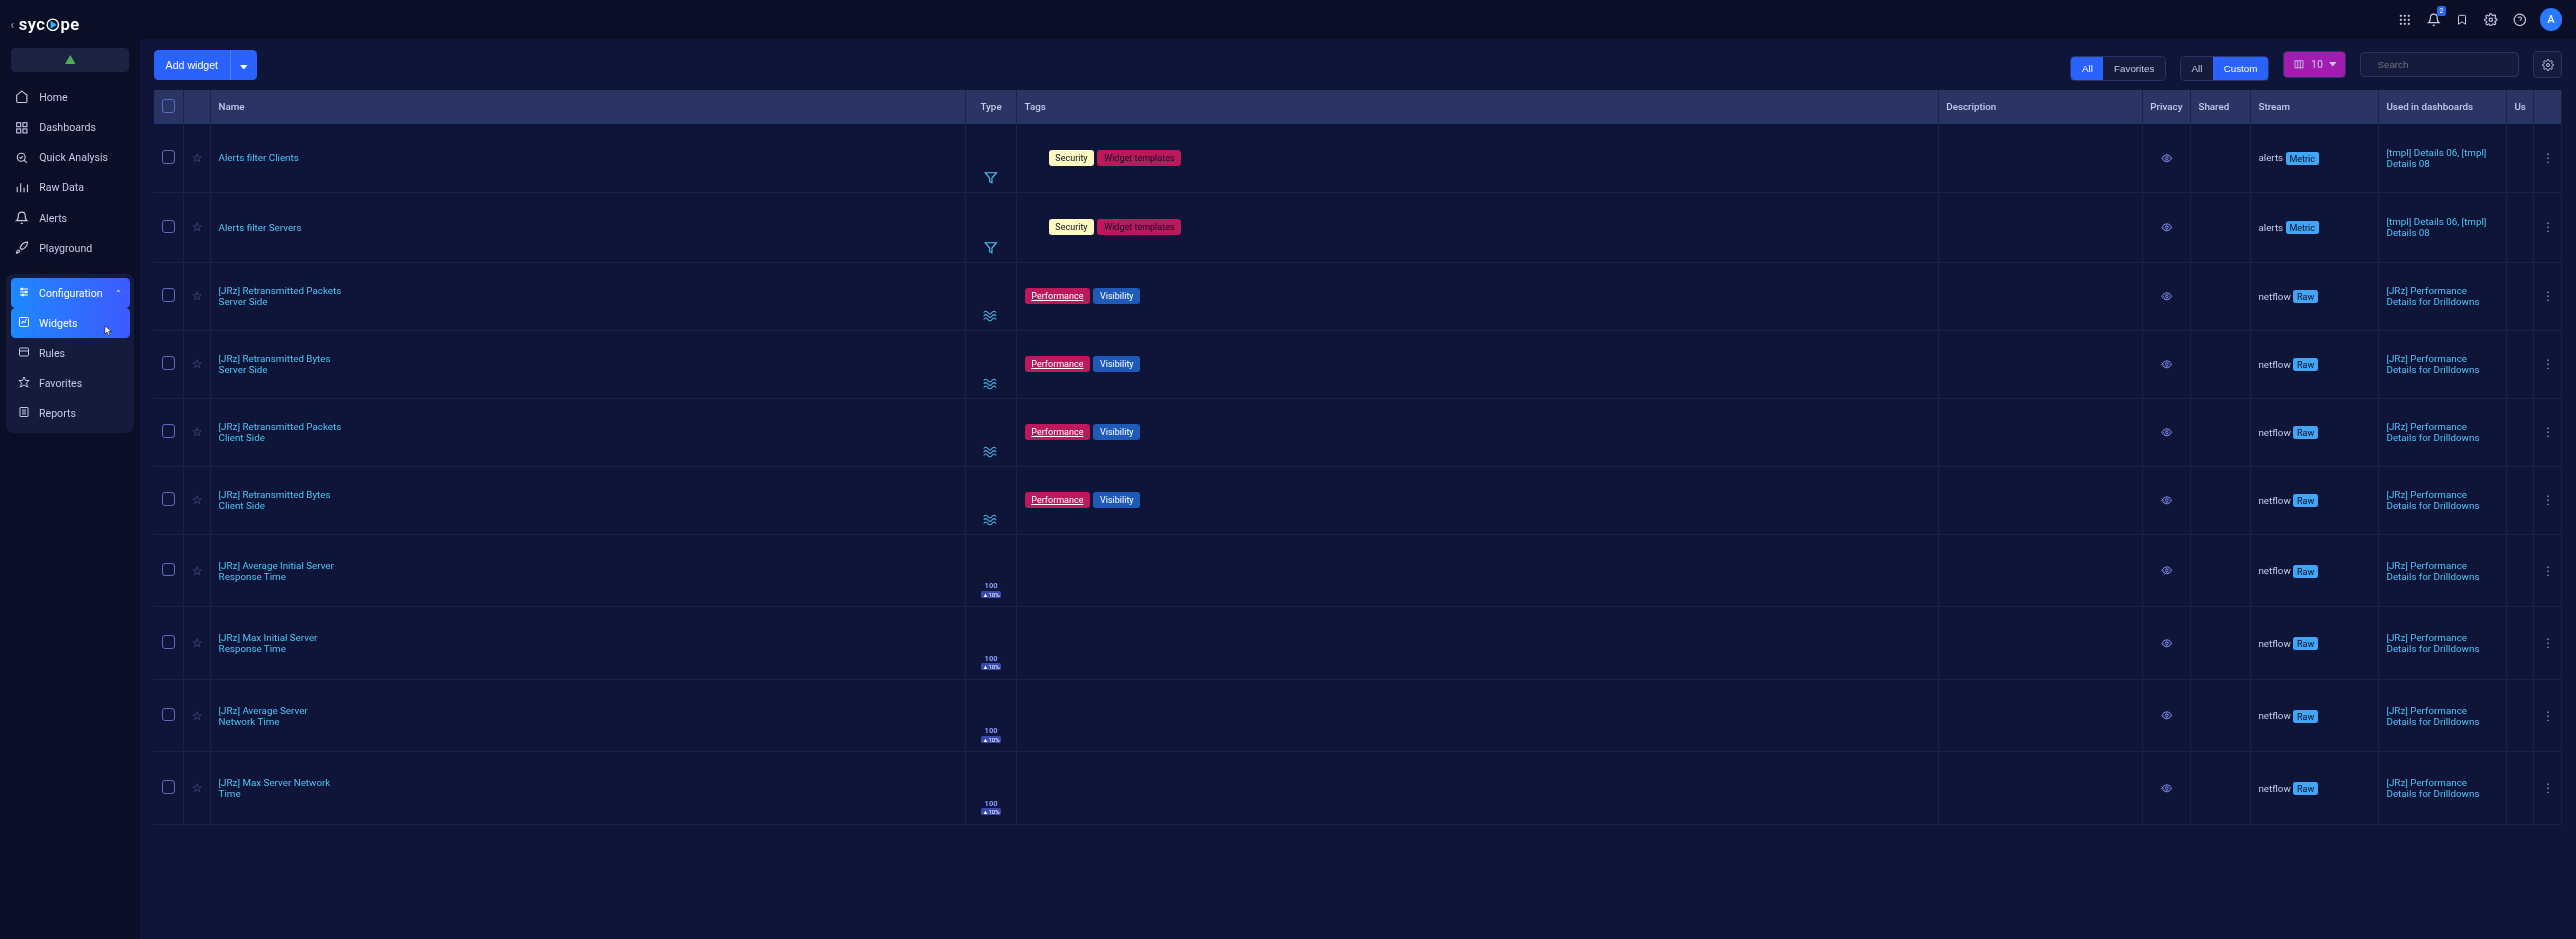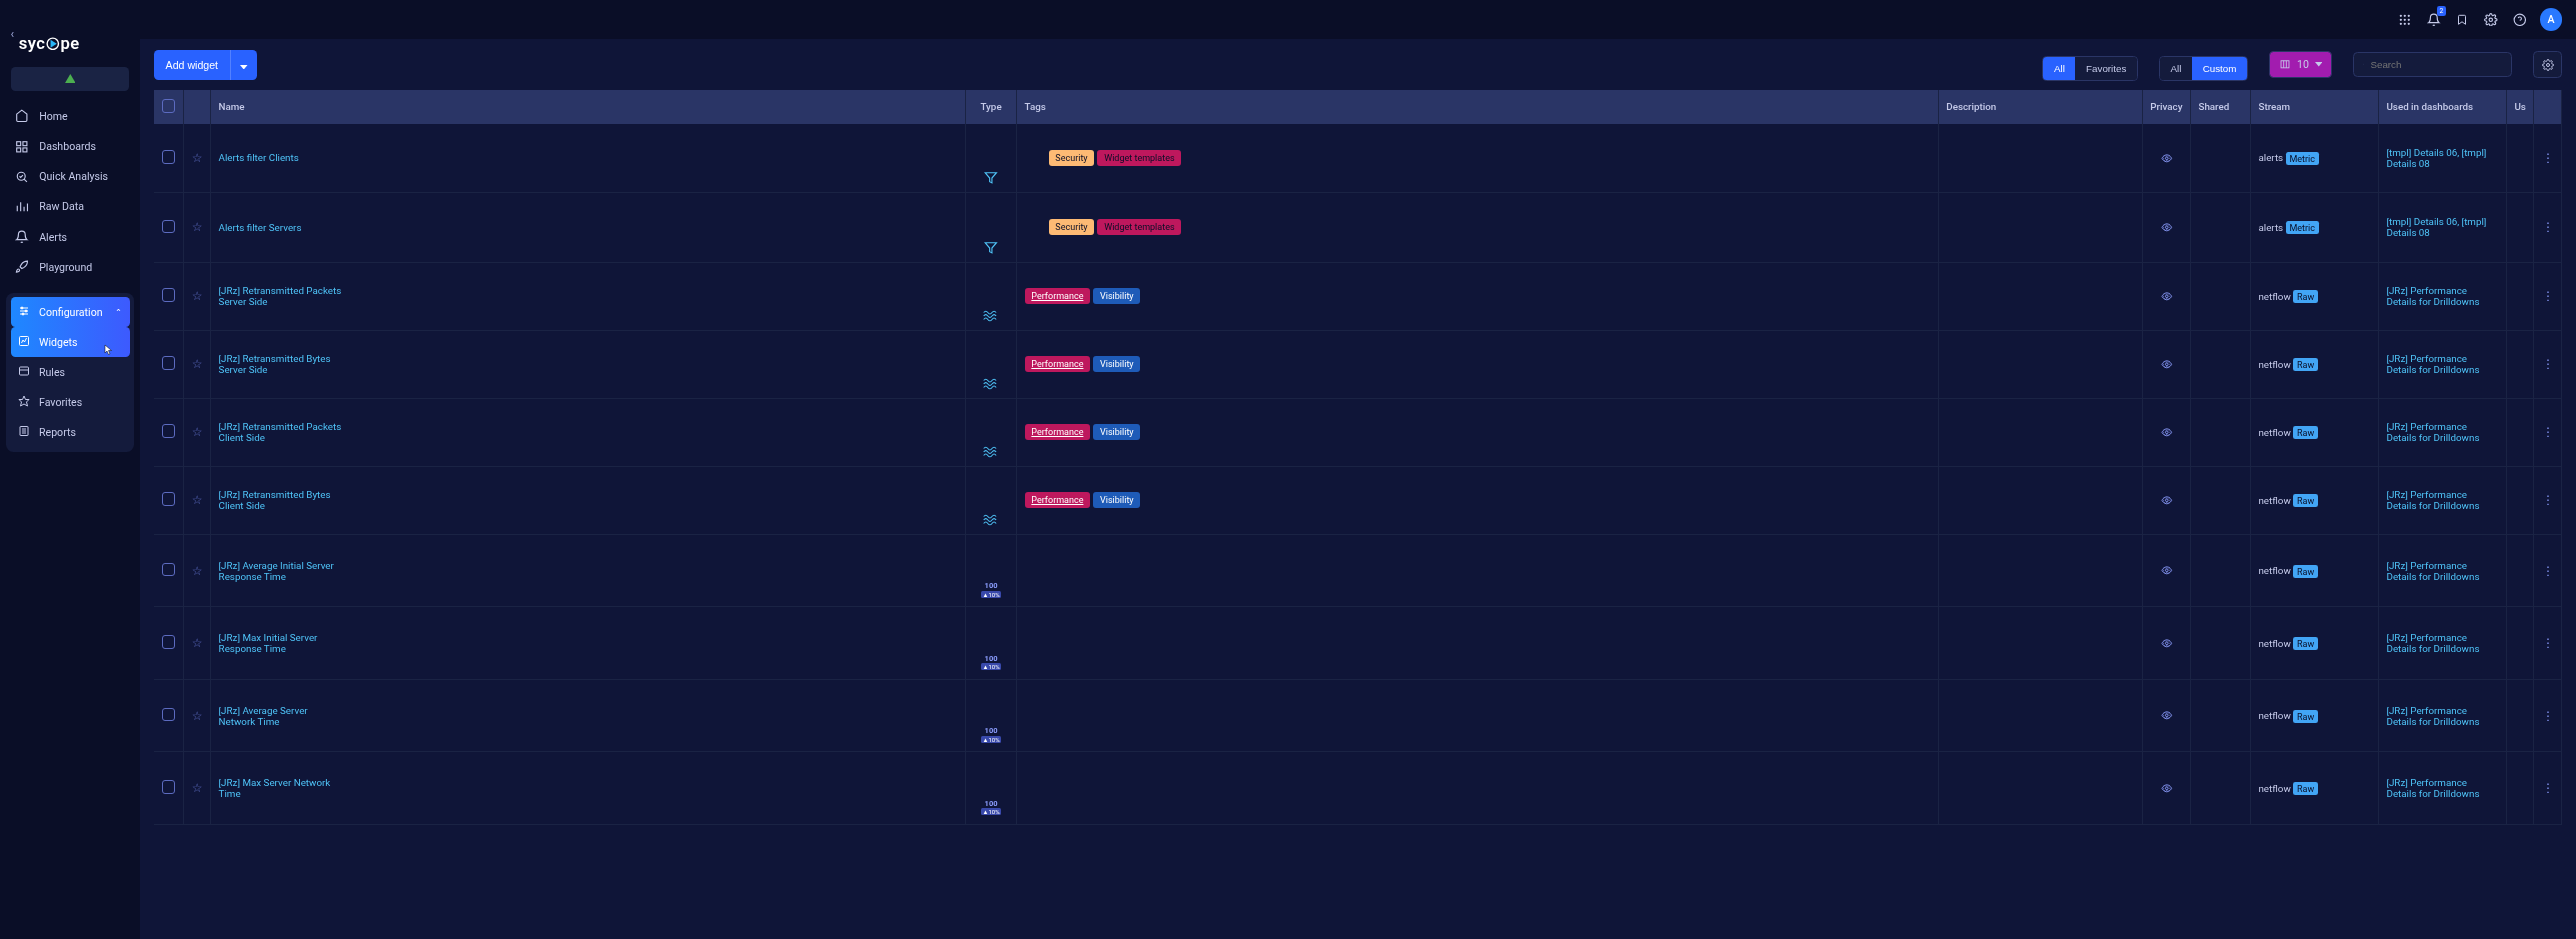--- a/index.html
+++ b/index.html
@@ -28,21 +28,20 @@
   gap: 4.5px;
 }
 .chevron-back { color: #9fa8da; font-size: 12px; cursor: pointer; }
 .logo {
   font-size: 16.6px;
   font-weight: 600;
   color: #fff;
   letter-spacing: 0.4px;
   display: flex;
   align-items: center;
-  margin-top: 19px;
 }
 .logo-o {
   display: inline-flex;
   align-items: center;
   margin: 0 0.8px;
 }
 .pill-btn {
   margin: 0 10.6px 10.6px;
   background: #1a2344;
   border-radius: 4.5px;
@@ -121,21 +120,21 @@
   justify-content: center;
   font-weight: 500;
   cursor: pointer;
 }
 
 
 .toolbar {
   display: flex;
   align-items: center;
   padding: 9px 13.6px;
-  gap: 21px;
+  gap: 14px;
 }
 .btn-primary {
   background: #2962ff;
   color: #fff;
   border: none;
   border-radius: 4.5px 0 0 4.5px;
   padding: 7.5px 12px;
   cursor: pointer;
   font-size: 10.6px;
 }
@@ -233,21 +232,21 @@
 .star { color: #5c6bc0; cursor: pointer; font-size: 12px; }
 .name-link { color: #4fc3f7; cursor: pointer; max-width: 128px; display:inline-block; }
 .tag {
   display: inline-block;
   padding: 3px 6.8px;
   border-radius: 3px;
   font-size: 9px;
   margin-right: 3px;
   color: #fff;
 }
-.tag-security { background: #fdba74; color: #0a0e27; margin-left: 24px; }
+.tag-security { background: #fef9c3; color: #0a0e27; margin-left: 24px; }
 .tag-widget { background: #be185d; color: #0a0e27; }
 .tag-perf { background: #be185d; text-decoration: underline; }
 .tag-vis { background: #1e5bb8; }
 .stream-badge {
   background: #42a5f5;
   color: #0a0e27;
   padding: 1.5px 3.8px;
   border-radius: 2.3px;
   font-size: 9px;
 }

